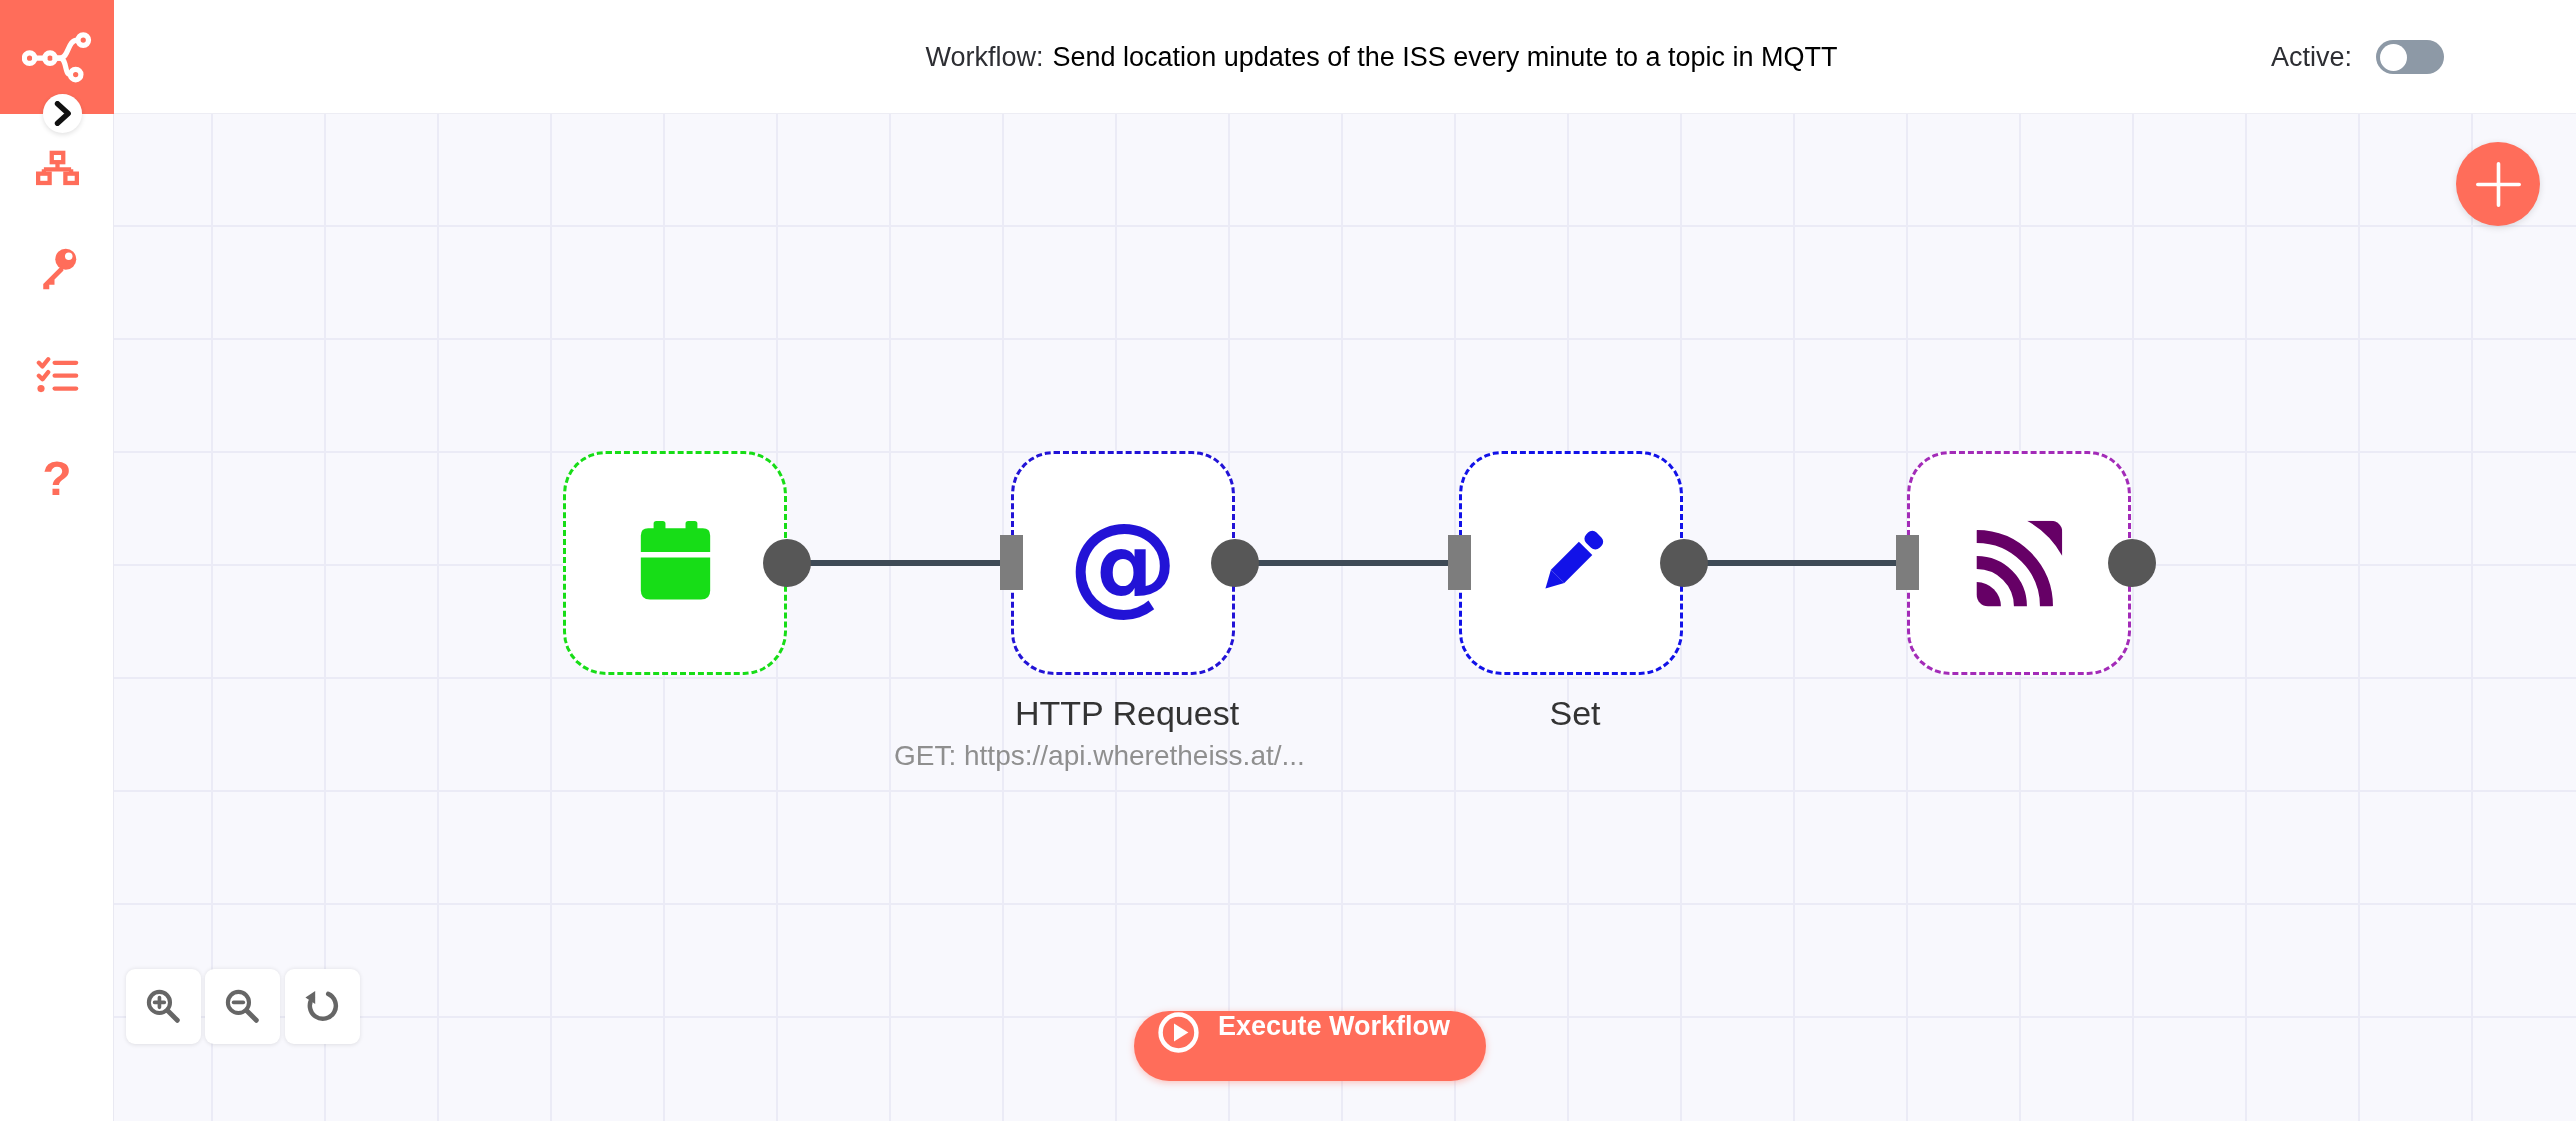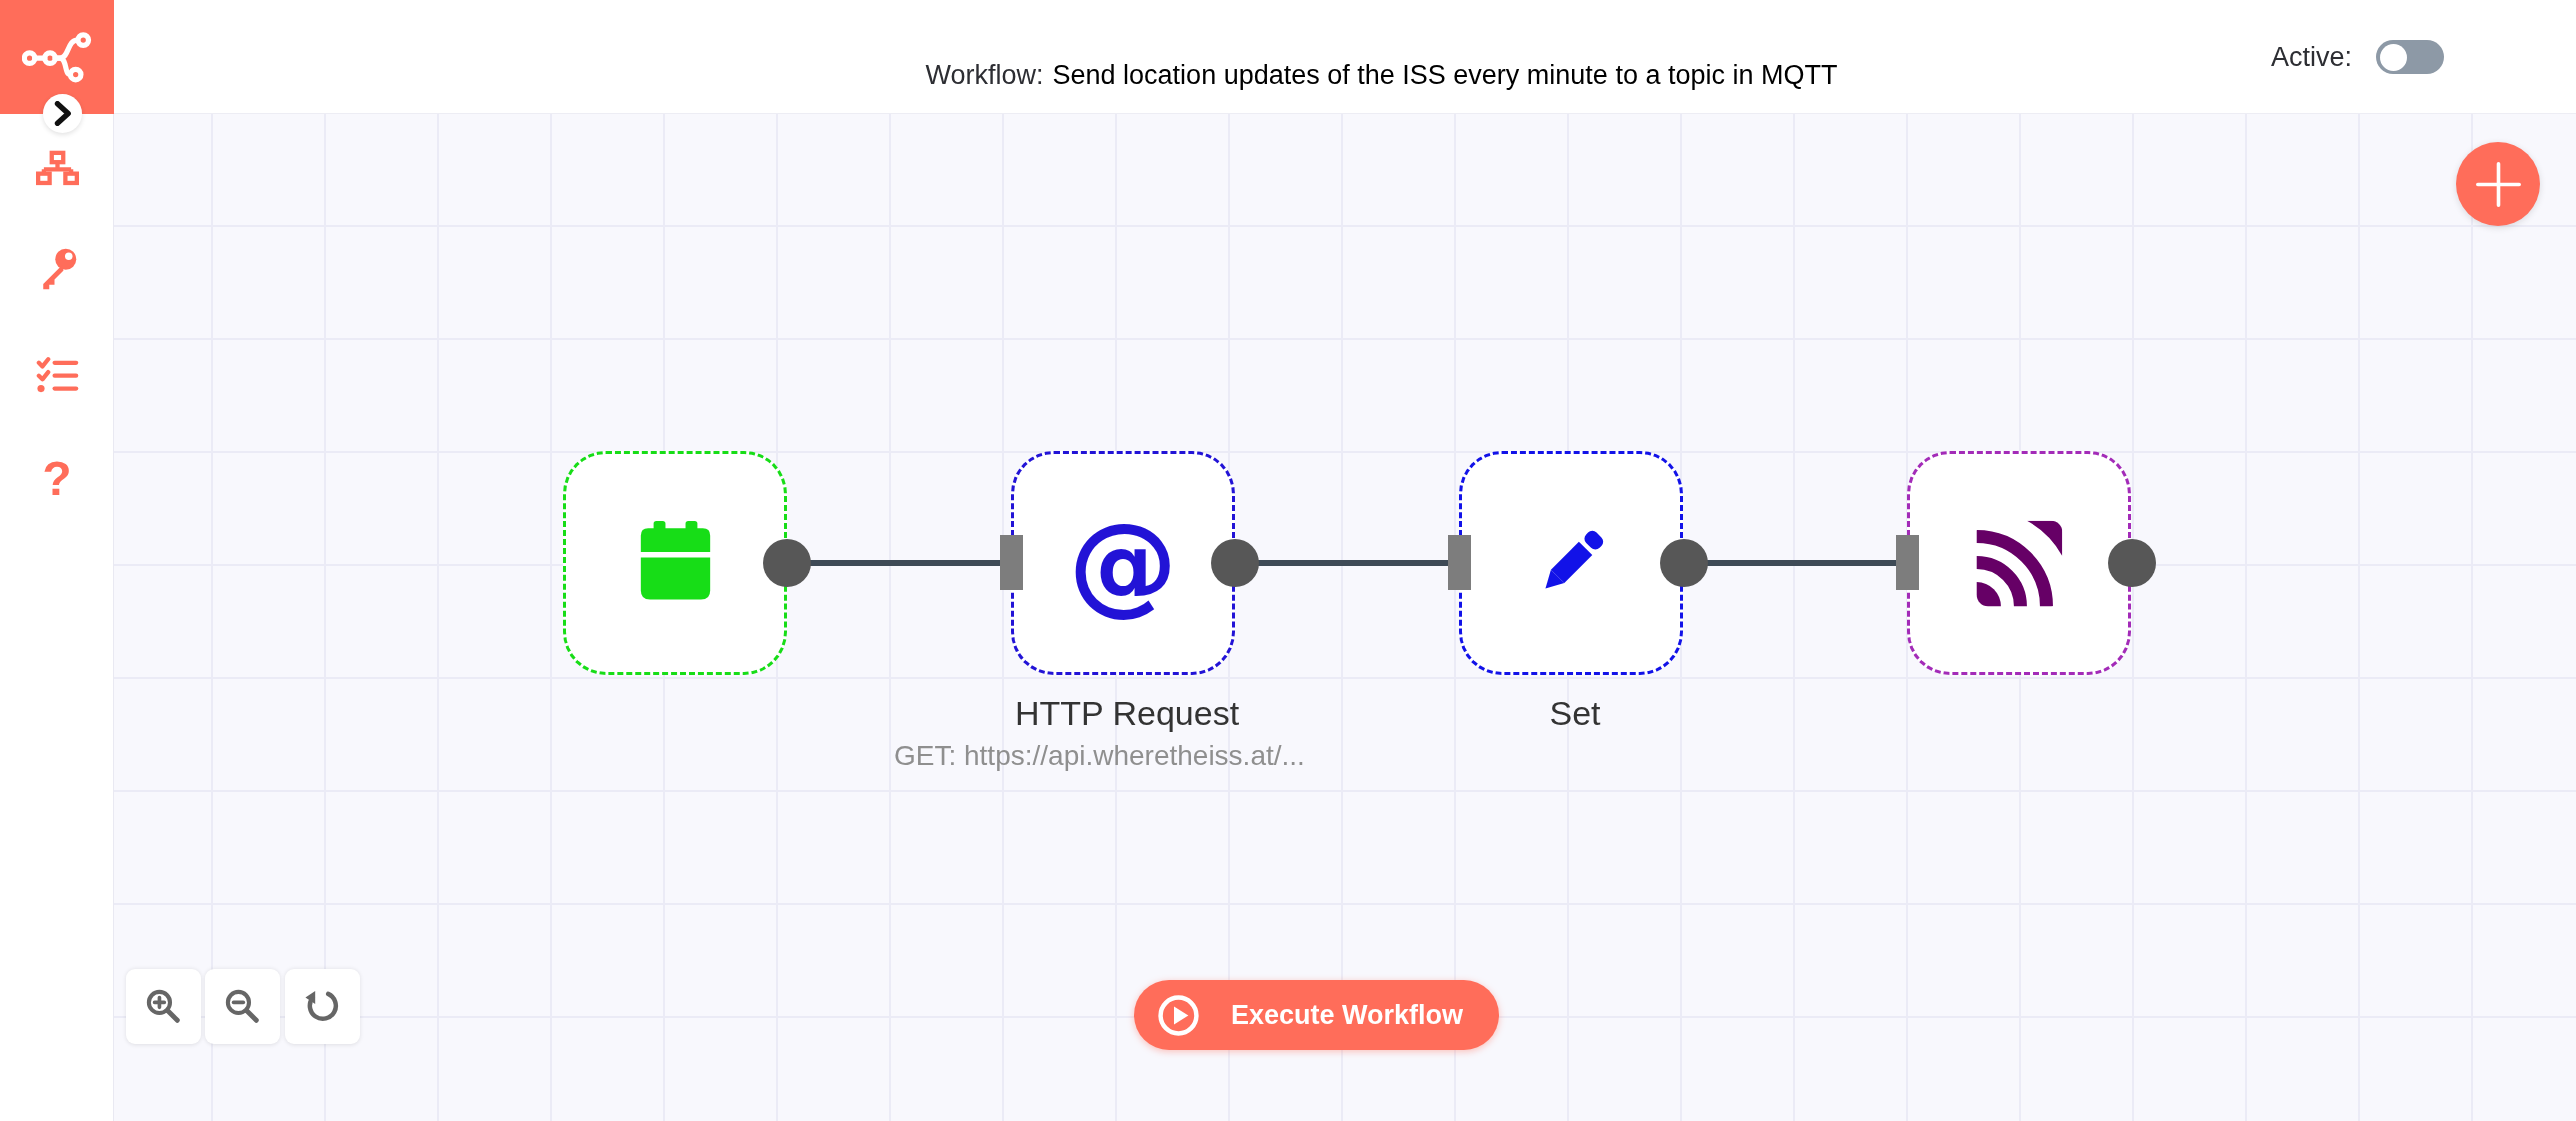--- a/index.html
+++ b/index.html
@@ -6,21 +6,21 @@
   html,body { width:2576px; height:1122px; }
   body {
     font-family:"Liberation Sans","DejaVu Sans",sans-serif;
     background:#ffffff; position:relative; overflow:hidden;
   }
 
   
   .topbar { position:absolute; left:114px; top:0; width:2462px; height:114px;
             background:#fff; border-bottom:0.9px solid #ededf4; z-index:5; }
   .wf-title { position:absolute; left:50%; top:0; height:114px; transform:translateX(-46%);
-              display:flex; align-items:center; gap:9px; font-size:27px; color:#2d2e33; white-space:nowrap;margin-top:18px; }
+              display:flex; align-items:center; gap:9px; font-size:27px; color:#2d2e33; white-space:nowrap; }
   .wf-title .wf-name { color:#000000; }
   .active-wrap { position:absolute; right:132px; top:0; height:114px;
                  display:flex; align-items:center; gap:24px; font-size:27px; color:#2d2e33; }
   .toggle { width:68px; height:34px; border-radius:17px; background:#8d99a6; position:relative; cursor:pointer; }
   .toggle .knob { position:absolute; left:3.6px; top:3.6px; width:27px; height:27px; border-radius:50%; background:#fff; }
 
   
   .logo { position:absolute; left:0; top:0; width:114px; height:114px; background:#ff6d5a;
           display:flex; align-items:center; justify-content:center; z-index:6; }
   .collapse { position:absolute; left:43px; top:94px; width:39px; height:39px; border-radius:50%;
@@ -72,22 +72,22 @@
   .node-sub { position:absolute; top:626px; width:465px; text-align:left;
               font-size:28px; color:#8f8f8f; z-index:2; }
   .node-sub.s1 { left:780px; }
 
   
   .zoom-controls { position:absolute; left:11.6px; top:855px; display:flex; gap:4.5px; }
   .zoom-btn { width:75px; height:75px; background:#fff; border-radius:9px;
               display:flex; align-items:center; justify-content:center;
               box-shadow:0 0.9px 4.5px rgba(0,0,0,.10); cursor:pointer; }
 
-  .execute-btn { position:absolute; left:1020px; top:866px; height:70px; padding:0 36px 0 23px;
-                 background:#ff6d5a; border-radius:36px; display:flex; align-items:center; gap:31px;
+  .execute-btn { position:absolute; left:1020px; top:897px; height:70px; padding:0 36px 0 23px;
+                 background:#ff6d5a; border-radius:36px; display:flex; align-items:flex-start; gap:18px;
                  color:#fff; font-size:27px; font-weight:bold; cursor:pointer;
                  box-shadow:0 1.8px 7.2px rgba(255,109,90,.4); }
 
   .add-btn { position:absolute; left:2342px; top:28px; width:84px; height:84px; border-radius:50%;
              background:#ff6d5a; display:flex; align-items:center; justify-content:center;
              box-shadow:0 1.8px 7.2px rgba(0,0,0,.12); cursor:pointer; z-index:4; }
 </style>
 </head>
 <body>
 

